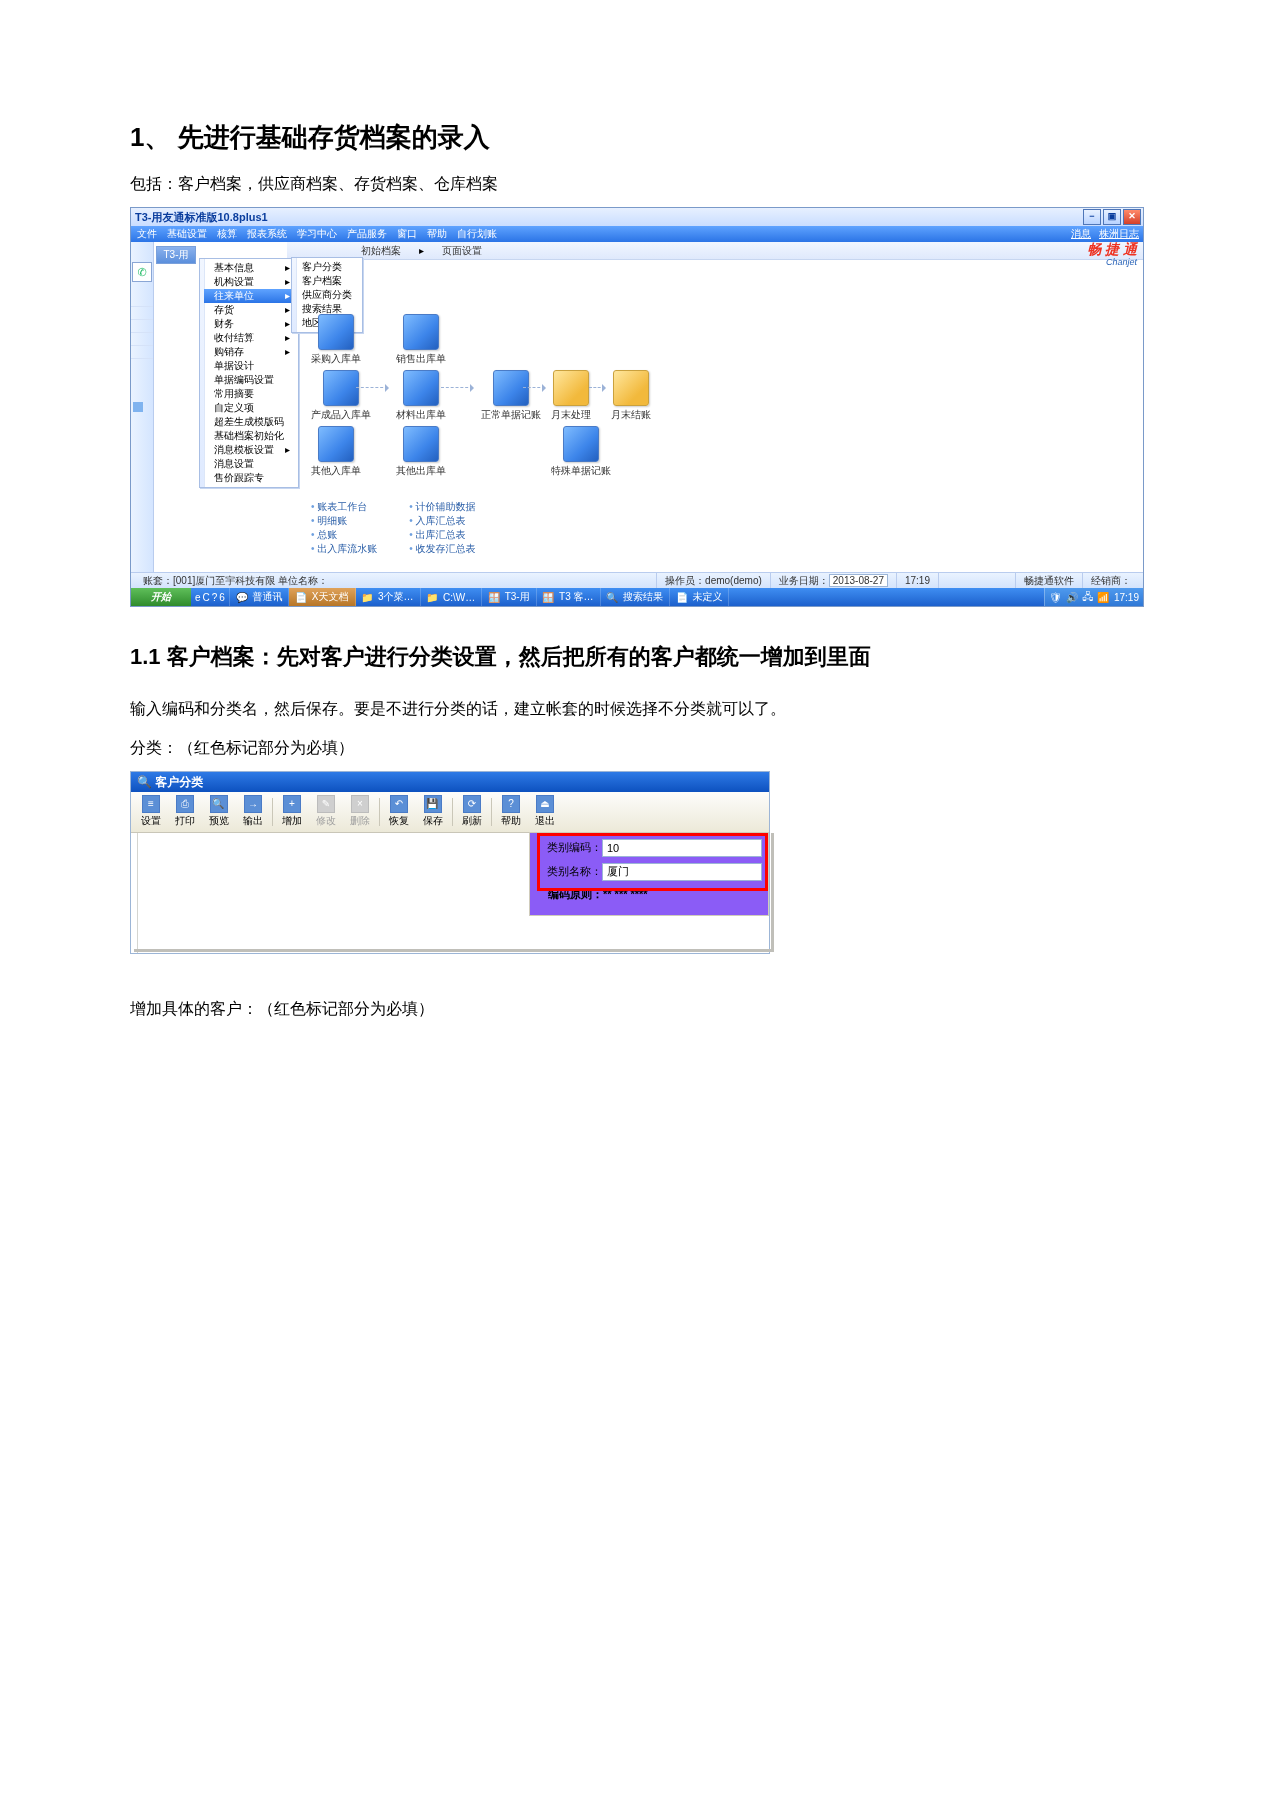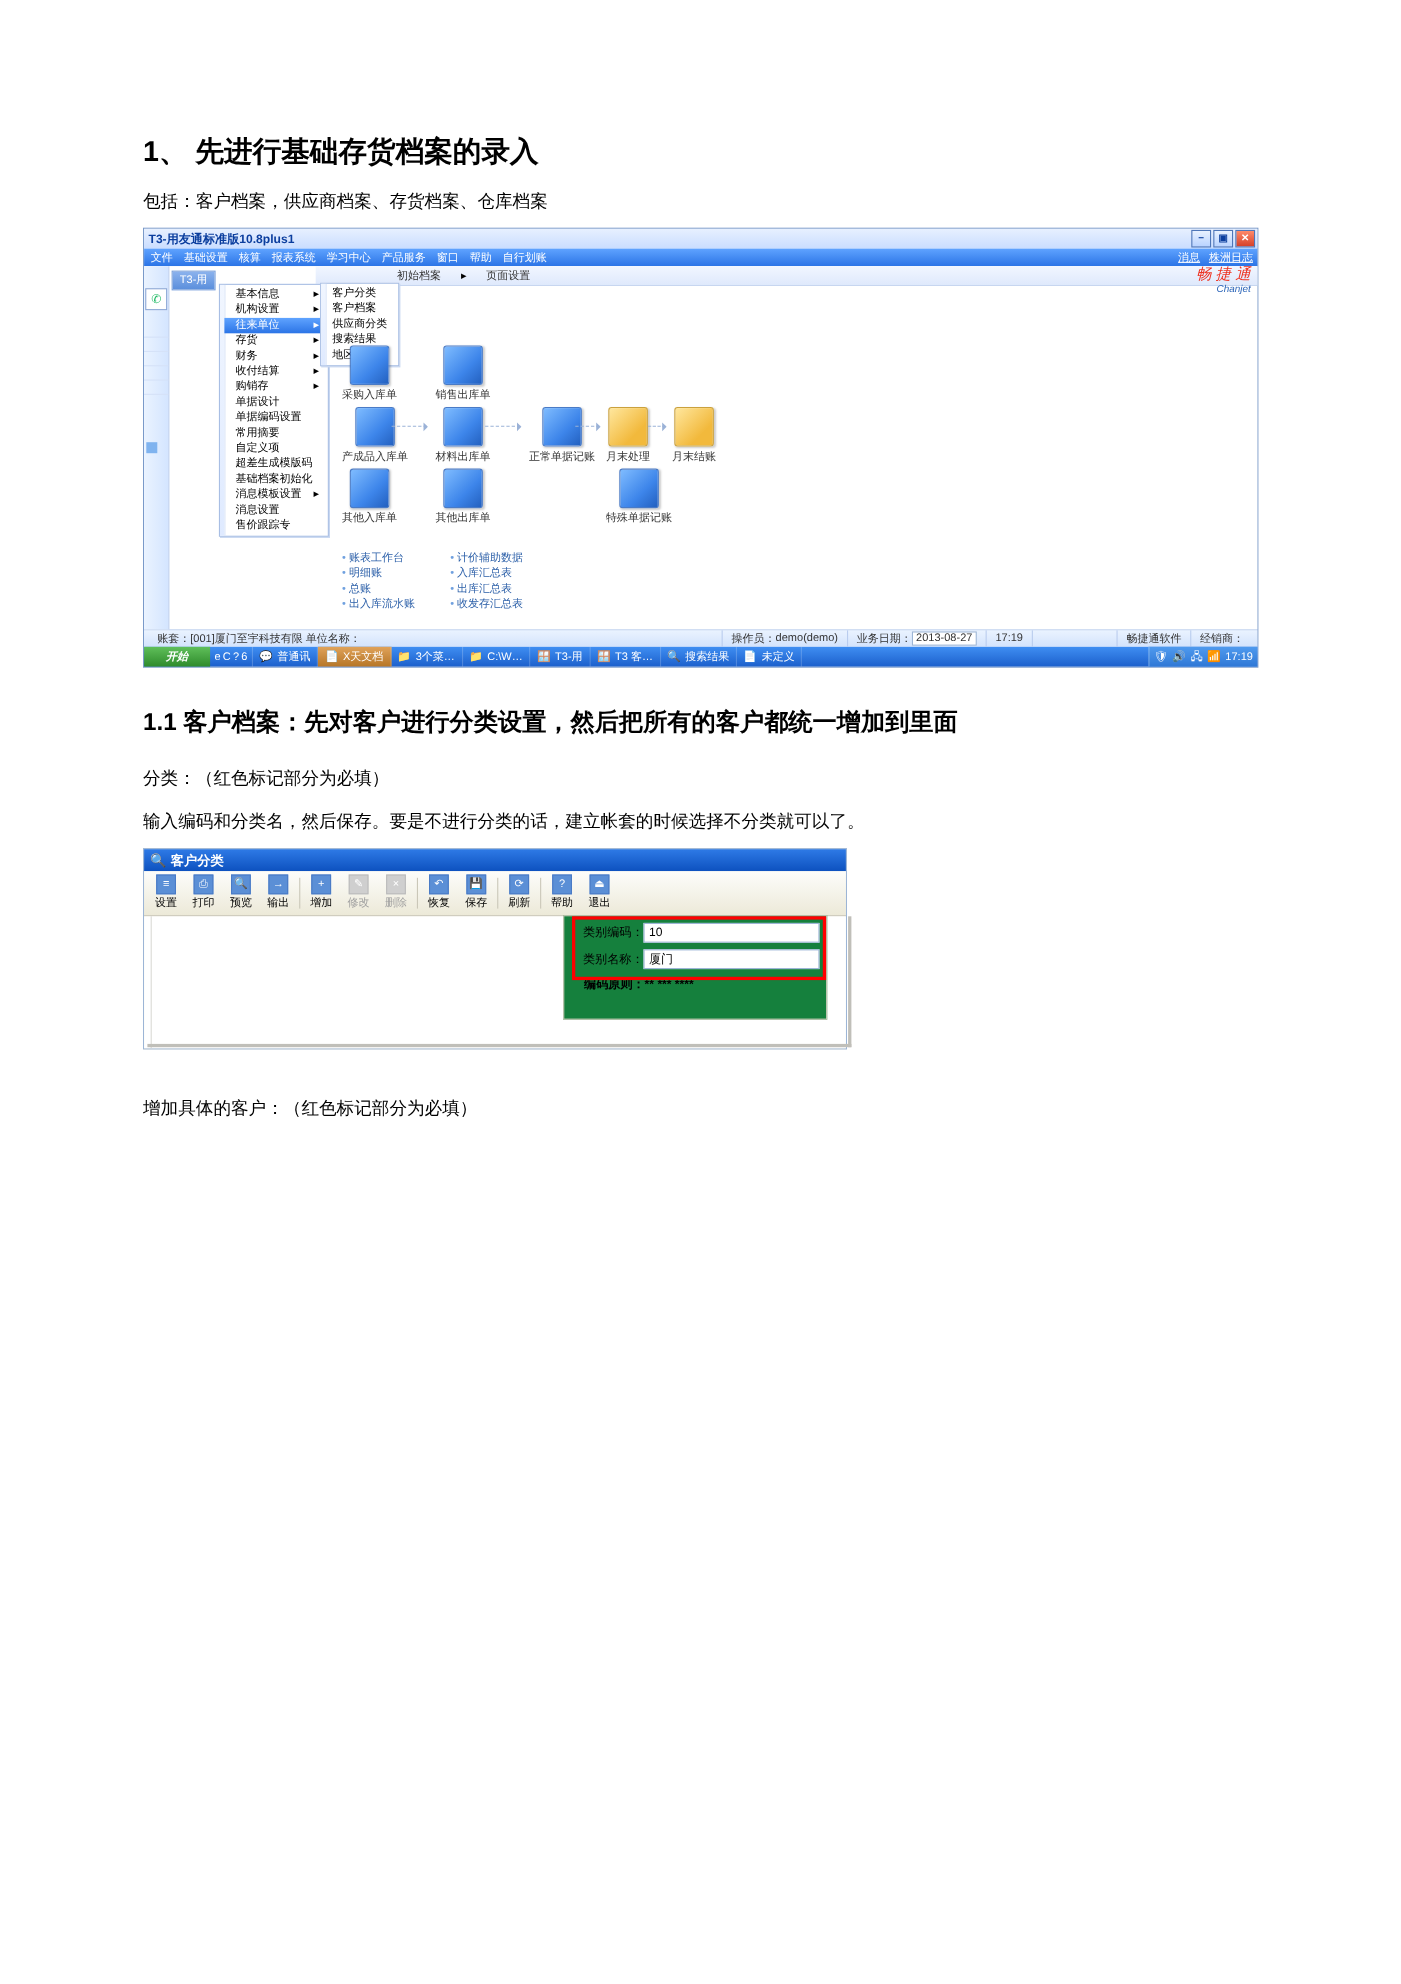--- a/index.html
+++ b/index.html
@@ -29,21 +29,21 @@
     .pm-strip { position: absolute; left: 0; top: 0; width: 4px; height: 100%; background: linear-gradient(#f1f6ff,#dfeaff); border-right: 1px solid #dce6f8; }
     .pm-i { padding: 0 14px 0 10px; white-space: nowrap; position: relative; }
     .pm-i.hi { background: linear-gradient(#5fa3ff,#2b74e6); color: #fff; }
     .pm-i .arr { position: absolute; right: 4px; top: 0; }
     .pm1 { left: 68px; top: 16px; width: 90px; padding: 2px 4px; }
     .pm2 { left: 160px; top: 15px; width: 70px; padding: 2px 0; }
     
     .ss1-tb { position: absolute; left: 156px; top: 0; right: 0; height: 17px; background: linear-gradient(#f1f6ff,#dfe9fc); border-bottom: 1px solid #c7d6f0; display: flex; align-items: center; gap: 18px; padding-left: 74px; font-size: 10px; color: #333; }
     
     .brand { position: absolute; right: 6px; top: 0px; text-align: right; line-height: 1.1; }
-    .brand .cn { font-size: 14px; font-weight: normal; font-style: italic; color: #e32; }
+    .brand .cn { font-size: 14px; font-weight: bold; font-style: italic; color: #e32; }
     .brand .en { font-size: 9px; font-style: italic; color: #2a64b8; }
     
     .wf { position: absolute; text-align: center; font-size: 10px; color: #333; }
     .wf-ic { width: 34px; height: 34px; margin: 0 auto 2px auto; background: linear-gradient(135deg,#7fbcff 0%,#3d85ea 60%,#2360bf 100%); border: 1px solid #4a7bc6; border-radius: 3px; box-shadow: 1px 1px 2px rgba(0,0,0,.2); }
     .wf-ic.y { background: linear-gradient(135deg,#ffe79e,#f2b93c 70%); border-color: #caa13d; }
     .wf-arr { position: absolute; height: 0; border-top: 1px dashed #9bb2d7; }
     .wf-arr::after { content: ""; position: absolute; right: -5px; top: -4px; border: 4px solid transparent; border-left-color: #9bb2d7; }
     
     .ss1-links { position: absolute; left: 180px; bottom: 16px; display: flex; gap: 32px; font-size: 10px; color: #2b5fa8; }
     .ss1-links ul { list-style: none; padding: 0; margin: 0; }
@@ -65,21 +65,21 @@
     .ss2-title { height: 20px; background: linear-gradient(#2e7ae6,#0d51bf); color: #fff; font-weight: bold; font-size: 12px; line-height: 20px; padding-left: 6px; }
     .ss2-tb { height: 36px; background: linear-gradient(#fdfdfb,#ece9d8); border-bottom: 1px solid #c9c6b8; display: flex; align-items: center; padding: 2px 3px; gap: 0; }
     .ss2-btn { display: flex; flex-direction: column; align-items: center; justify-content: center; font-size: 10px; padding: 1px 4px; min-width: 26px; }
     .ss2-btn .ic { width: 16px; height: 16px; margin-bottom: 1px; background: #5b8fd6; border: 1px solid #4a7bc6; font-size: 10px; color: #fff; line-height: 16px; text-align: center; }
     .ss2-btn.dis { color: #a0a0a0; }
     .ss2-btn.dis .ic { background: #cfcfcf; border-color: #bcbcbc; }
     .ss2-sep { width: 1px; height: 28px; background: #cac7b8; margin: 0 2px; }
     .ss2-body { height: 120px; display: flex; }
     .ss2-tree { width: 6px; background: #fff; border-right: 1px solid #d5d5d0; }
     .ss2-main { flex: 1; background: #fff; position: relative; }
-    .ss2-panel { position: absolute; right: 17px; top: -1px; width: 226px; background: #15803d; border: 1px solid #d0ccbb; padding: 6px 6px 24px 6px; }
+    .ss2-panel { position: absolute; right: 0px; top: -1px; width: 226px; background: #8b5cf6; border: 1px solid #d0ccbb; padding: 6px 6px 13px 6px; }
     .ss2-row { display: flex; align-items: center; margin-bottom: 6px; }
     .ss2-row label { width: 66px; text-align: right; }
     .ss2-row input { flex: 1; height: 16px; padding: 0 4px; font-size: 11px; border: 1px solid #9cb5d6; }
     .ss2-redbox { position: absolute; right: 0; top: 0; width: 225px; height: 52px; border: 3px solid #f00; pointer-events: none; }
     .ss2-rule { padding-left: 12px; font-weight: bold; }
     .ss2-body-shadow { position: absolute; left: 4px; right: -4px; top: 62px; height: 116px; border-right: 3px solid #c0bfb9; border-bottom: 3px solid #c0bfb9; pointer-events: none; }
   </style>
 </head>
 <body>
 
@@ -235,22 +235,22 @@
         <span>🛡</span>
         <span>🔊</span>
         <span>🖧</span>
         <span>📶</span>
         <span>17:19</span>
       </div>
     </div>
   </div>
 
   <h2>1.1 客户档案：先对客户进行分类设置，然后把所有的客户都统一增加到里面</h2>
+  <p class="body">输入编码和分类名，然后保存。要是不进行分类的话，建立帐套的时候选择不分类就可以了。</p>
   <p class="body">分类：（红色标记部分为必填）</p>
-  <p class="body">输入编码和分类名，然后保存。要是不进行分类的话，建立帐套的时候选择不分类就可以了。</p>
 
   <div class="ss2wrap">
     <div class="ss2">
       <div class="ss2-title">
         <span>🔍</span>
         <span>客户分类</span>
       </div>
       <div class="ss2-tb" id="ss2-toolbar">
           <div class="ss2-btn">
             <div class="ic">≡</div>

